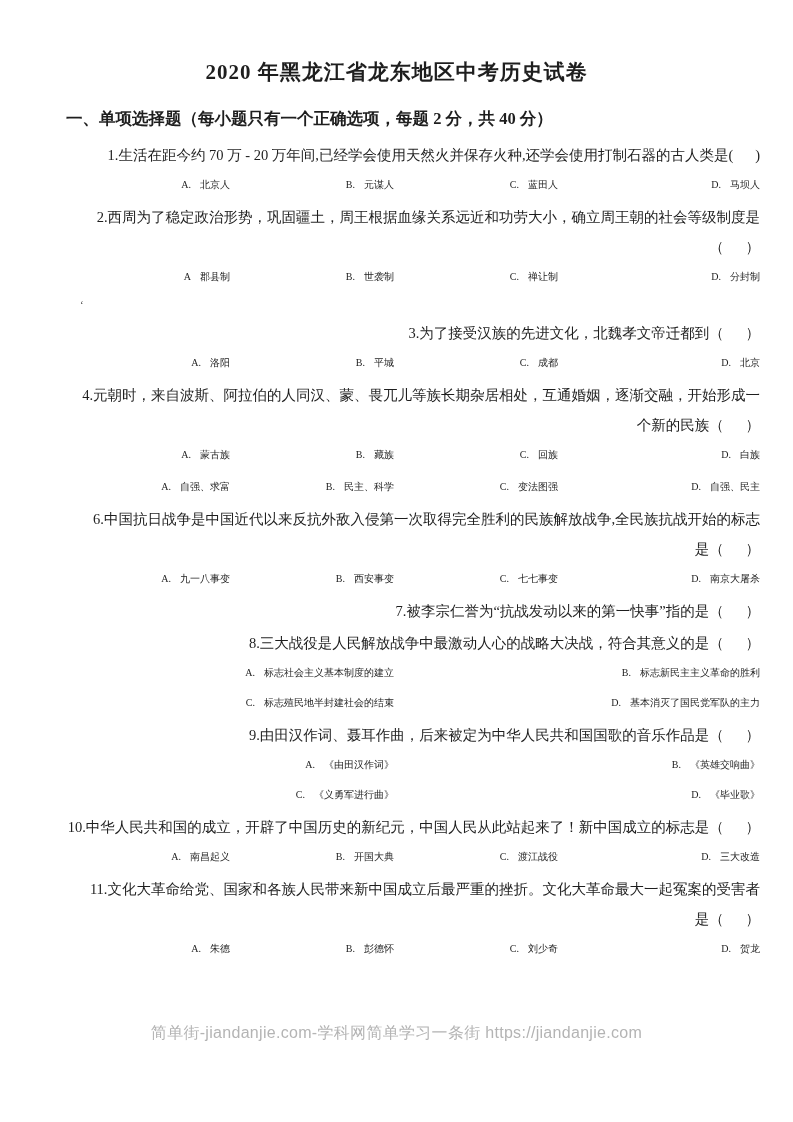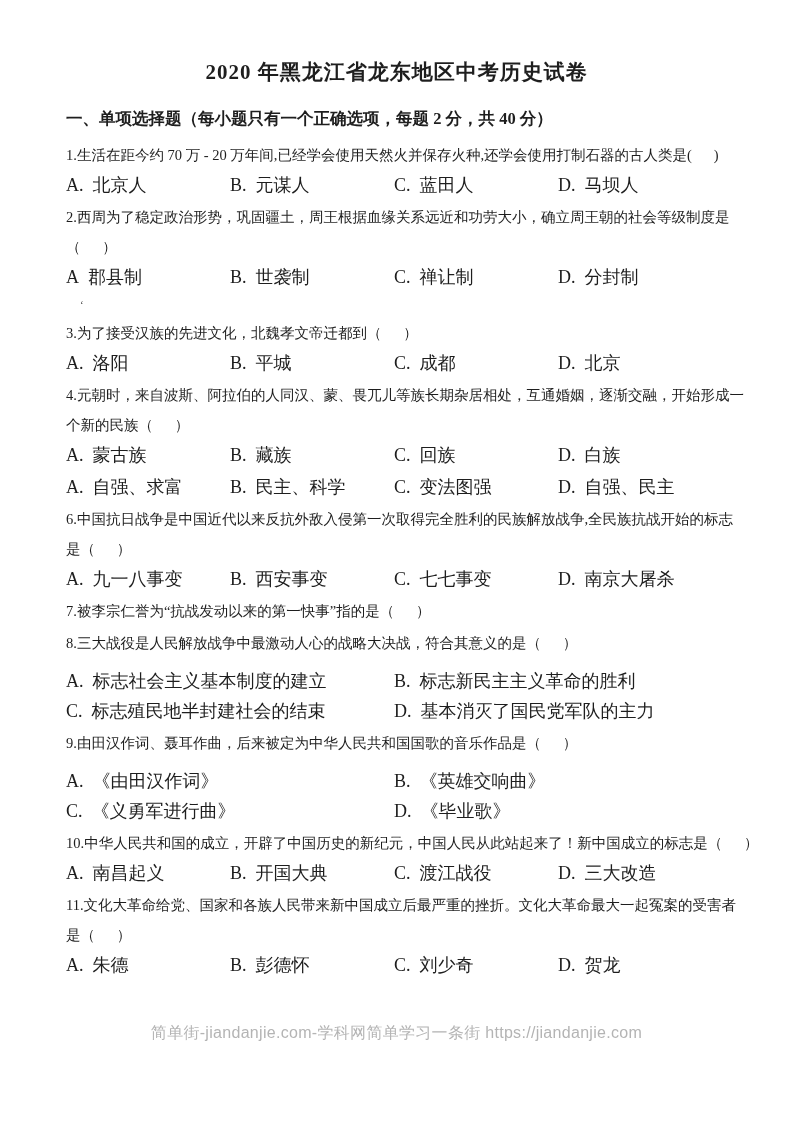--- a/index.html
+++ b/index.html
@@ -8,27 +8,27 @@
     font-family:"Liberation Serif","DejaVu Serif",serif;color:#1e1e1e;
   }
   .title{
     margin:0;padding-top:58px;text-align:center;
     font-size:21px;font-weight:bold;line-height:28px;letter-spacing:1px;
   }
   .section{
     margin:20px 66px 0 66px;font-size:16.5px;font-weight:bold;line-height:26px;
   }
   .questions{margin:8px 33px 0 66px;}
-  .question{margin-bottom:2px;}
+  .question{margin-bottom:2px;text-align:right;}
   .stem{font-size:14.5px;line-height:30px;}
   .qnum{white-space:pre;}
   .qstem{white-space:pre-wrap;}
-  .options{display:grid;font-size:18px;line-height:30px;}
+  .options{display:grid;font-size:10px;line-height:30px;}
   .cols4{grid-template-columns:164px 164px 164px auto;}
-  .cols2{grid-template-columns:328px auto;margin-top:8px;}
+  .cols2{grid-template-columns:328px auto;}
   .opt{white-space:pre;}
   .olabel{margin-right:9px;}
   .stray{height:24px;line-height:20px;font-size:11px;padding-left:14px;color:#444;}
   .footer{
     position:absolute;left:0;right:0;top:1023px;text-align:center;
     font-family:"Liberation Sans","DejaVu Sans",sans-serif;
     font-size:16px;color:#b4b4b4;letter-spacing:0.3px;
   }
 </style>
 </head>

